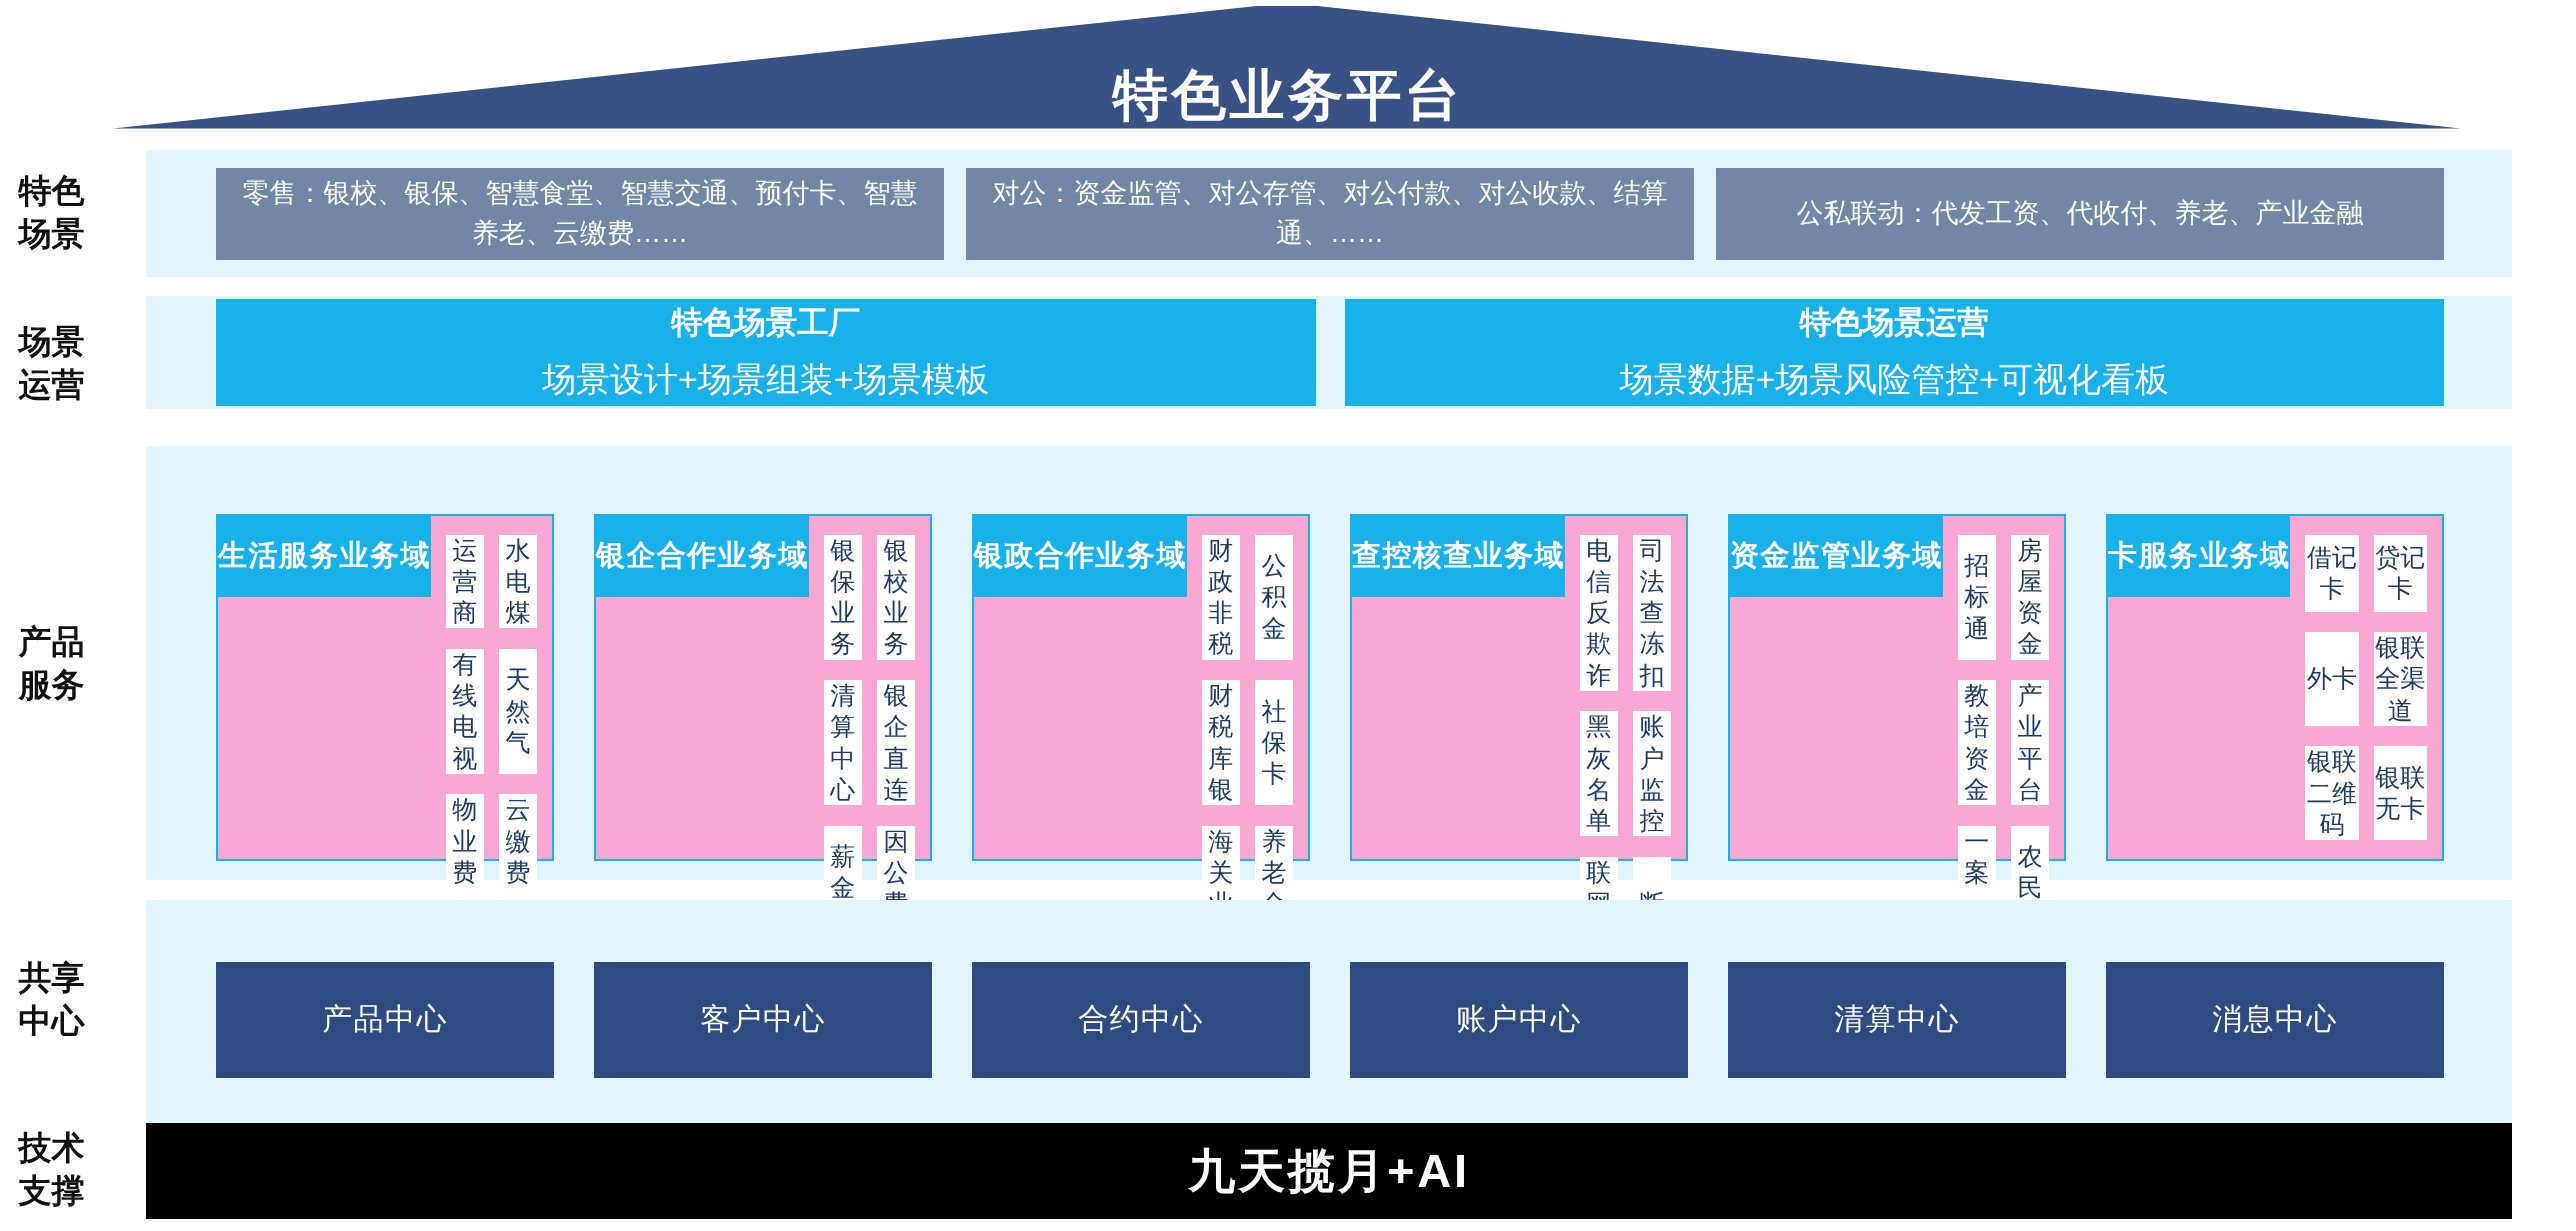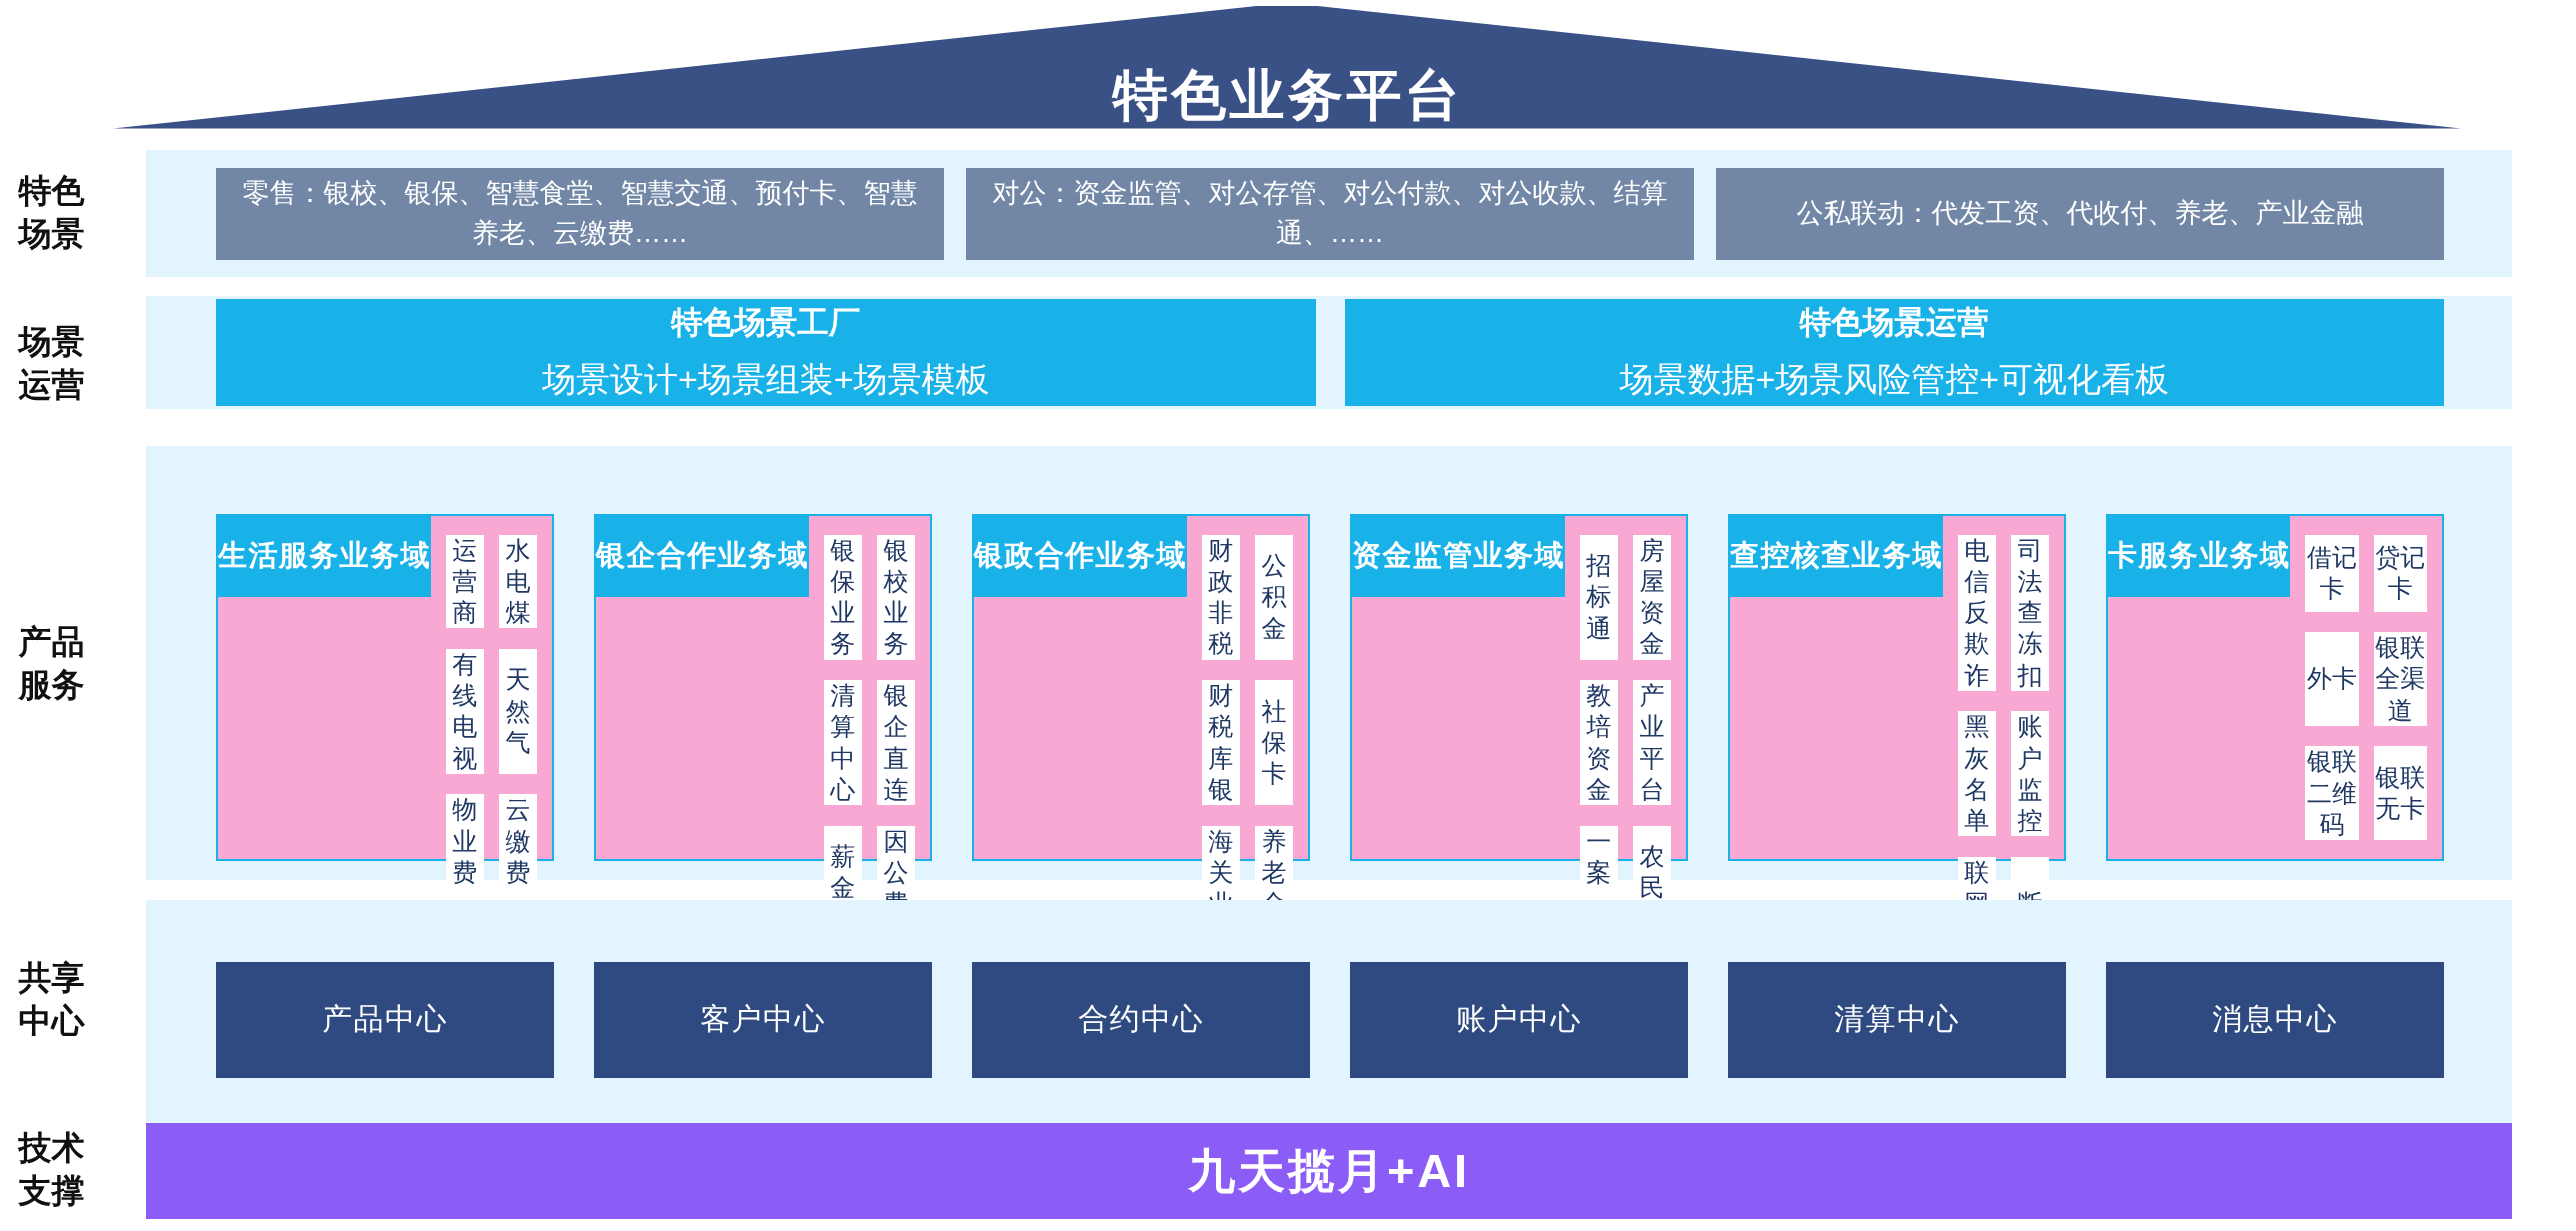--- a/index.html
+++ b/index.html
@@ -73,21 +73,21 @@
   
   .band-centers { top:900px; height:255px; align-items:center; gap:40px; padding:0 68px 16px 70px; }
   .center-box {
     flex:1; height:116px; background:#2E4A80; color:#ffffff; font-size:30px;
     display:flex; align-items:center; justify-content:center; letter-spacing:1.4px;
   }
 
   
   .tech-bar {
     position:absolute; left:146px; top:1123px; width:2366px; height:96px;
-    background:#8b5cf6; color:#ffffff; font-size:47px; font-weight:700;
+    background:#000000; color:#ffffff; font-size:47px; font-weight:700;
     letter-spacing:2.7px; display:flex; align-items:center; justify-content:center;
   }
 </style>
 </head>
 <body>
 
 <div class="canvas">
 
   <div class="roof"></div>
   <div class="roof-title">特色业务平台</div>
@@ -143,50 +143,50 @@
 
     <div class="domain">
       <div class="domain-header">银政合作业务域</div>
       <div class="domain-body">
         <div class="item">财政非税</div>
         <div class="item">公积金</div>
         <div class="item">财税库银</div>
         <div class="item">社保卡</div>
         <div class="item">海关业务</div>
         <div class="item">养老金融</div>
-      </div>
-    </div>
-
-    <div class="domain">
-      <div class="domain-header">资金监管业务域</div>
-      <div class="domain-body">
-        <div class="item">招标通</div>
-        <div class="item">房屋资金</div>
-        <div class="item">教培资金</div>
-        <div class="item">产业平台</div>
-        <div class="item">一案一户</div>
-        <div class="item">农民工</div>
       </div>
     </div>
 
     <div class="domain">
       <div class="domain-header">查控核查业务域</div>
       <div class="domain-body">
         <div class="item">电信
 反欺诈</div>
         <div class="item">司法
 查冻扣</div>
         <div class="item">黑灰名单</div>
         <div class="item">账户监控</div>
         <div class="item">联网核查</div>
         <div class="item">断卡</div>
       </div>
     </div>
 
     <div class="domain">
+      <div class="domain-header">资金监管业务域</div>
+      <div class="domain-body">
+        <div class="item">招标通</div>
+        <div class="item">房屋资金</div>
+        <div class="item">教培资金</div>
+        <div class="item">产业平台</div>
+        <div class="item">一案一户</div>
+        <div class="item">农民工</div>
+      </div>
+    </div>
+
+    <div class="domain">
       <div class="domain-header">卡服务业务域</div>
       <div class="domain-body">
         <div class="item">借记卡</div>
         <div class="item">贷记卡</div>
         <div class="item">外卡</div>
         <div class="item">银联
 全渠道</div>
         <div class="item">银联
 二维码</div>
         <div class="item">银联无卡</div>

